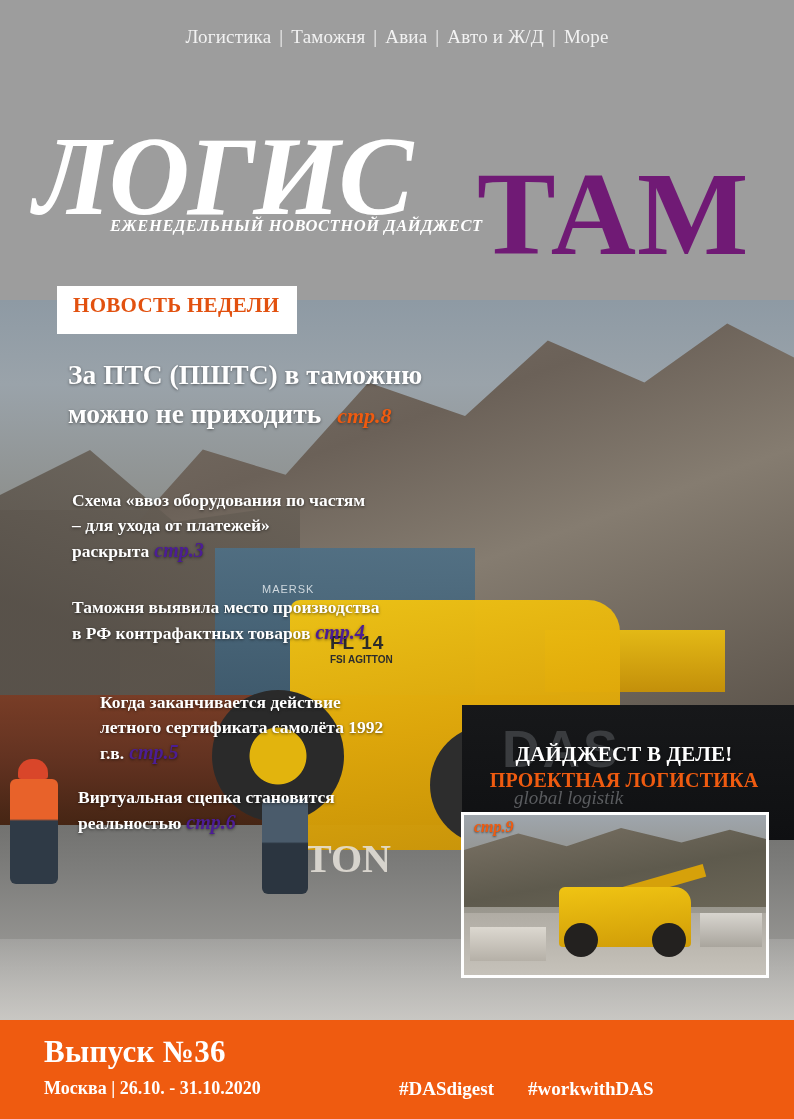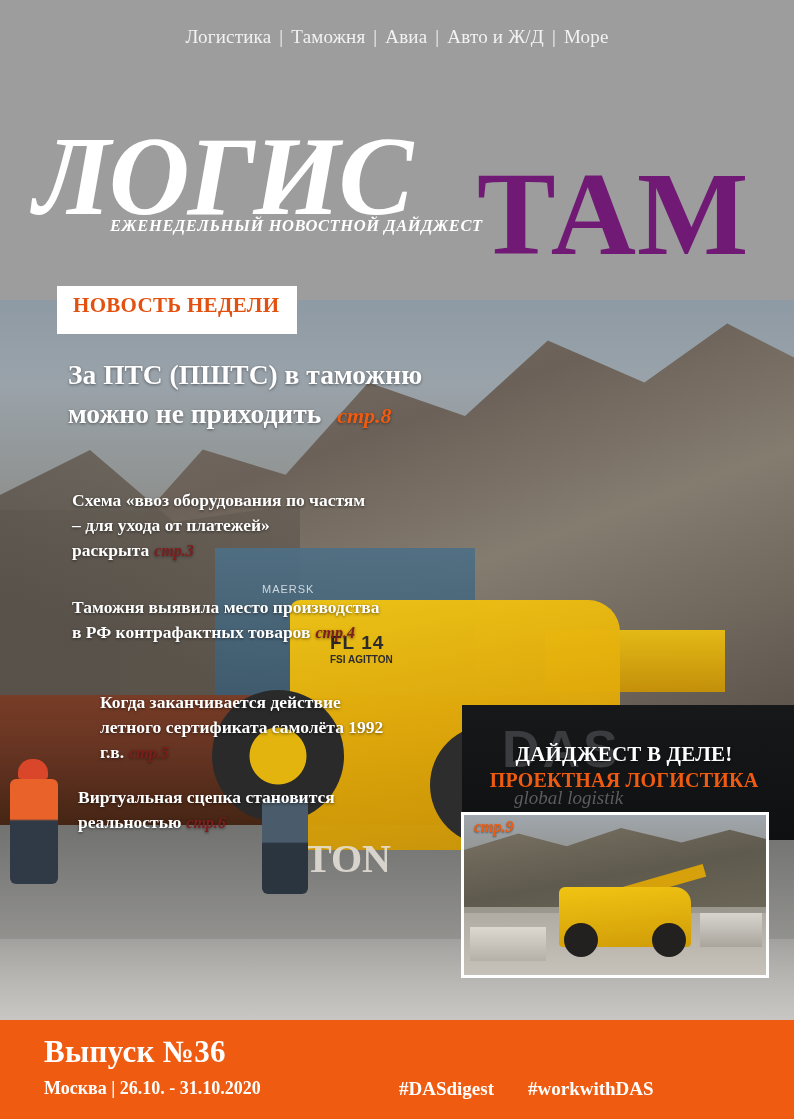--- a/index.html
+++ b/index.html
@@ -249,23 +249,23 @@
   .story {
     position: absolute;
     color: #ffffff;
     font-family: "Liberation Serif", serif;
     font-weight: bold;
     font-size: 17.5px;
     line-height: 25px;
     text-shadow: 0 1px 3px rgba(0,0,0,.55);
   }
   .story .pg {
-    color: #7f1d1d;
+    color: #4c1d95;
     font-style: italic;
-    font-size: 16px;
+    font-size: 20px;
     margin-left: 5px;
   }
   .story-1 { left: 72px; top: 488px; width: 300px; }
   .story-2 { left: 72px; top: 595px; width: 310px; }
   .story-3 { left: 60px; top: 690px; width: 300px; margin-left: 40px; }
   .story-4 { left: 78px; top: 785px; width: 300px; }
 
   
   .team-block {
     position: absolute;

